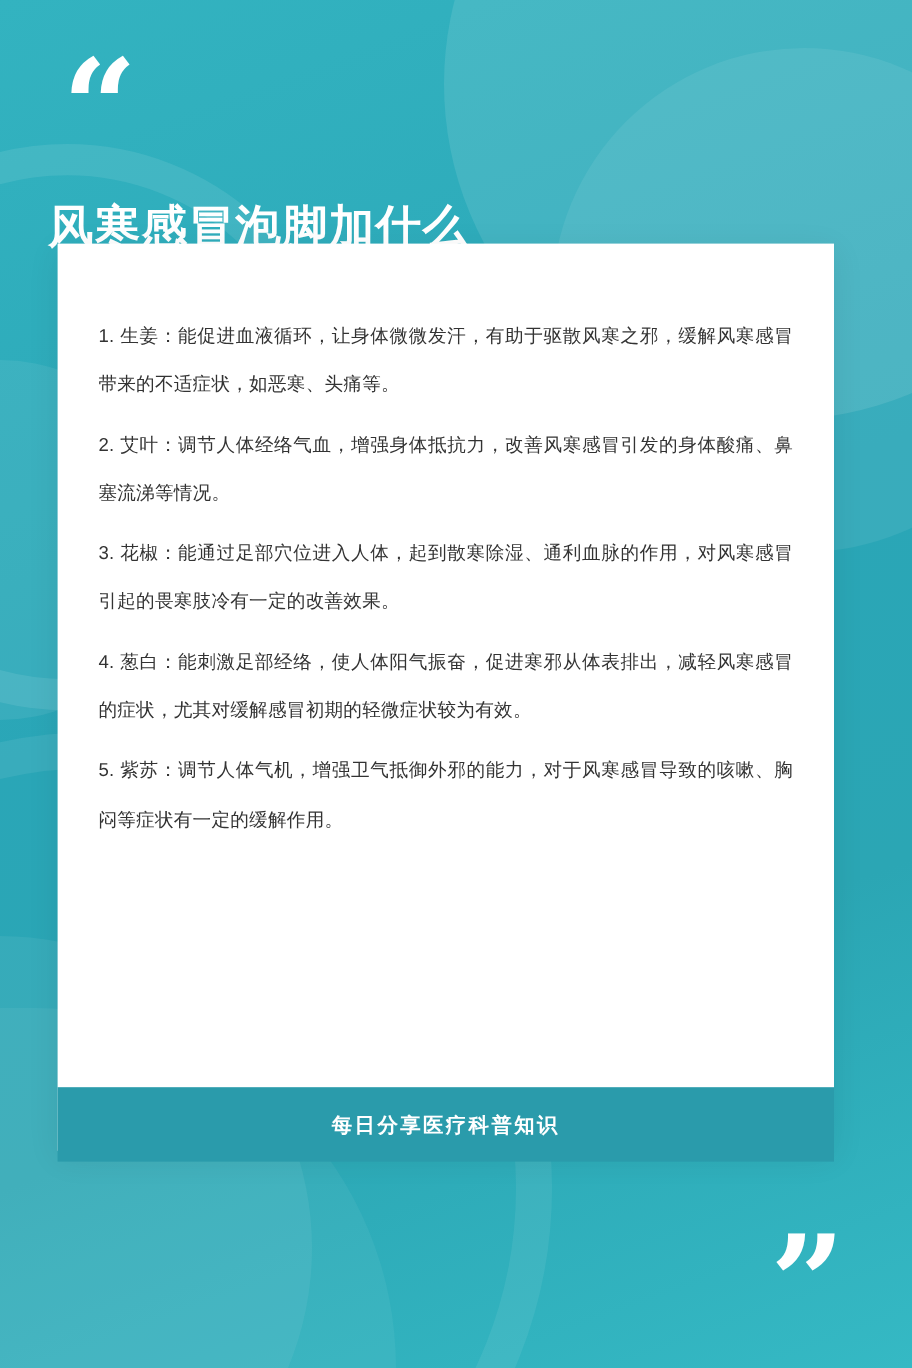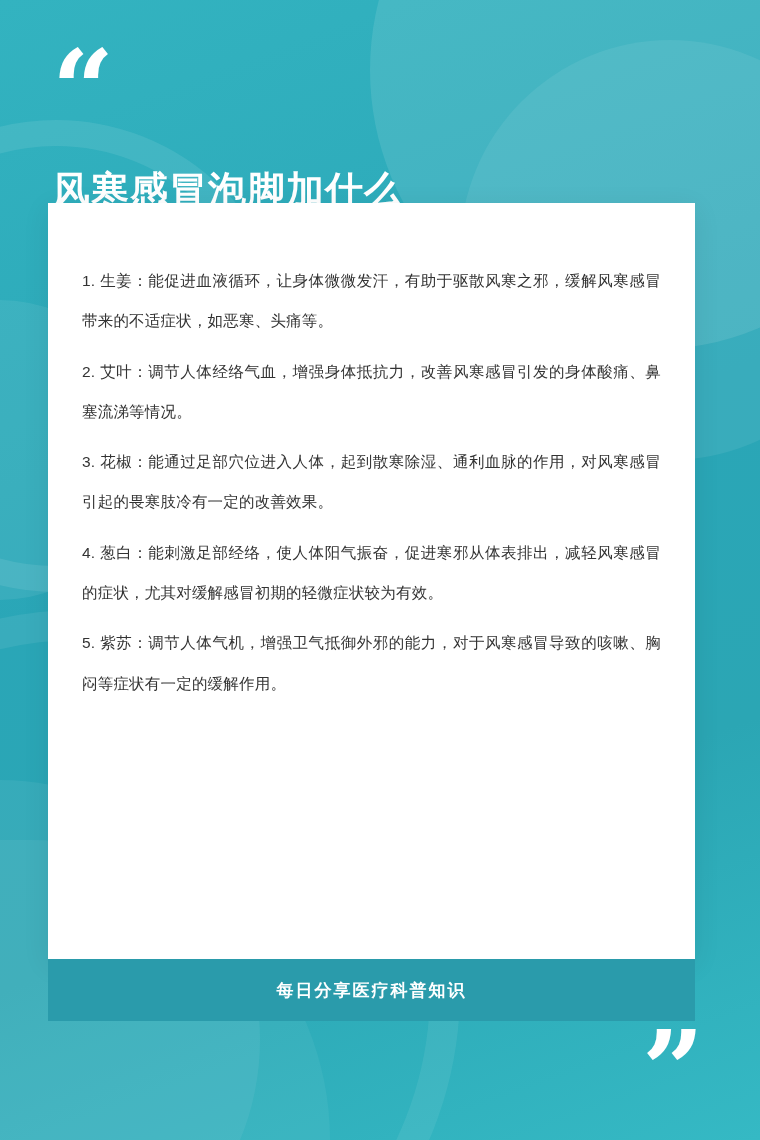--- a/index.html
+++ b/index.html
@@ -89,21 +89,21 @@
     font-size: 108px;
   }
   .quote-close {
     right: 56px;
     bottom: 16px;
     font-size: 108px;
   }
 
   .title {
     position: absolute;
-    left: 52px;
+    left: 40px;
     top: 142px;
     font-size: 38px;
     font-weight: 700;
     color: #ffffff;
     letter-spacing: 1px;
     line-height: 1.25;
   }
 
   .title-rule {
     position: absolute;
@@ -135,21 +135,21 @@
     line-height: 2.6;
     margin: 0 0 10px 0;
     text-align: justify;
     letter-spacing: 0.2px;
   }
   .para:last-child { margin-bottom: 0; }
 
   .footer-bar {
     position: absolute;
     left: 48px;
-    top: 959px;
+    top: 906px;
     width: 647px;
     height: 62px;
     background: #2a9bab;
     color: #ffffff;
     display: flex;
     align-items: center;
     justify-content: center;
     font-size: 17px;
     font-weight: 700;
     letter-spacing: 2px;

